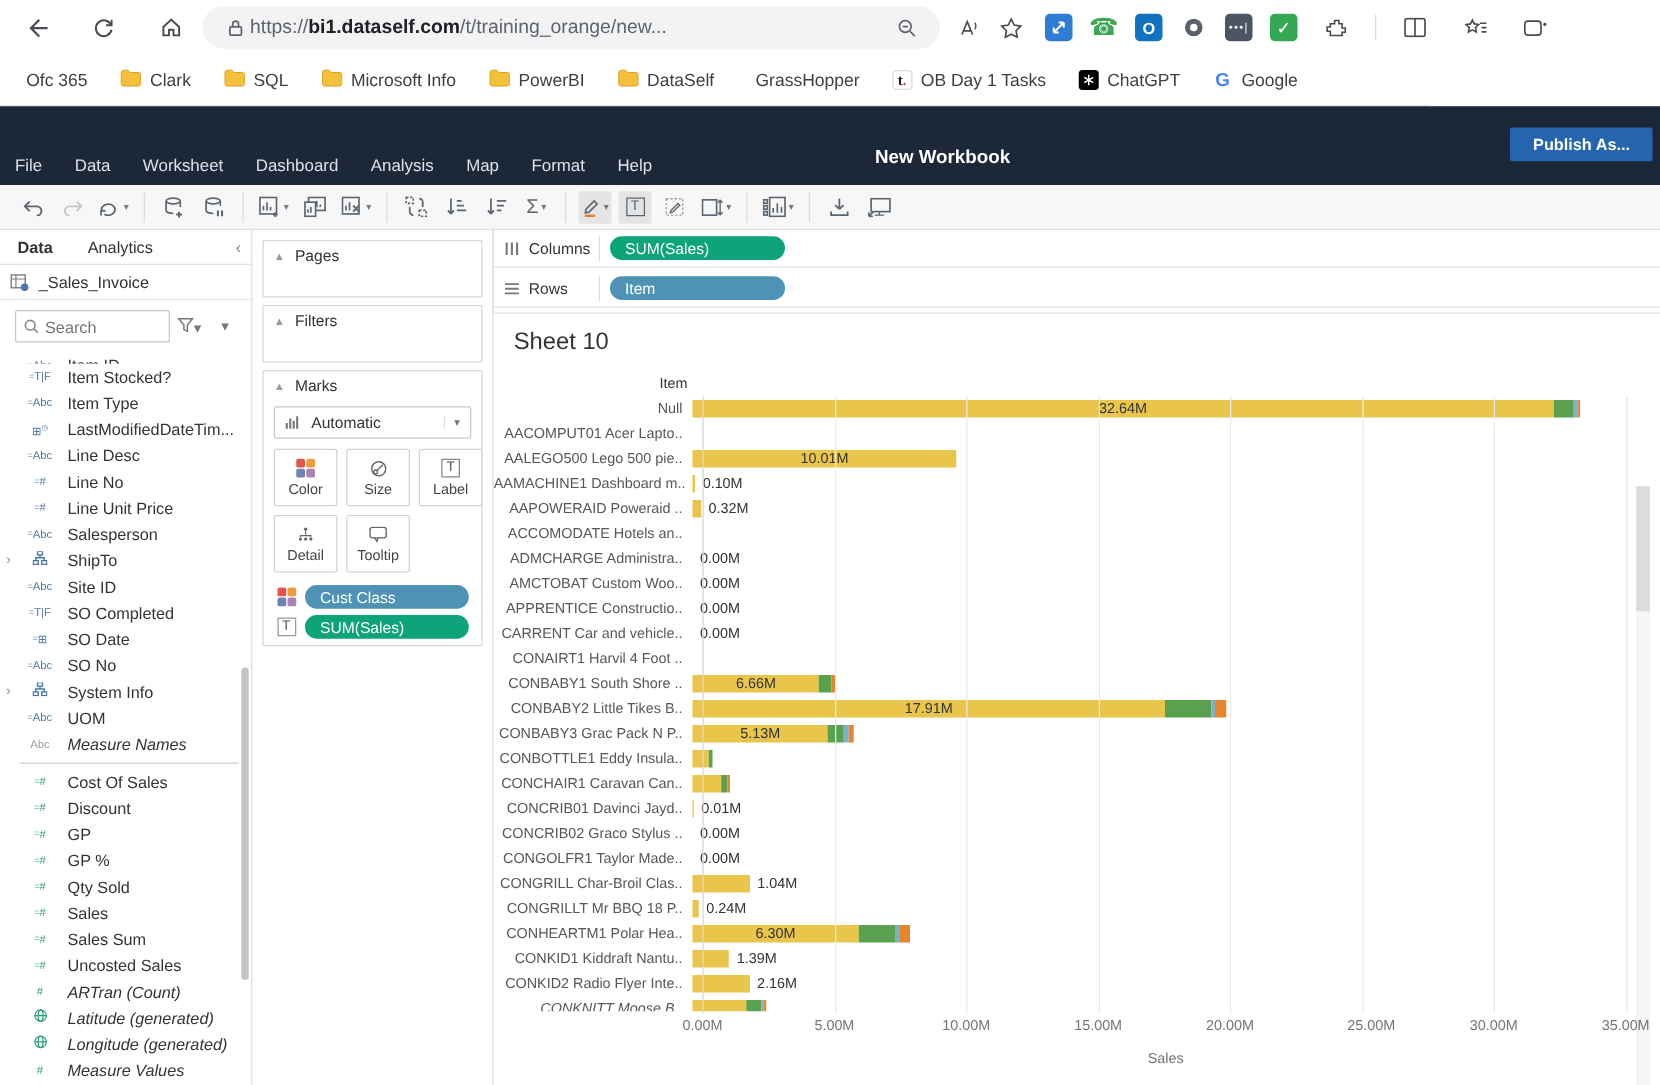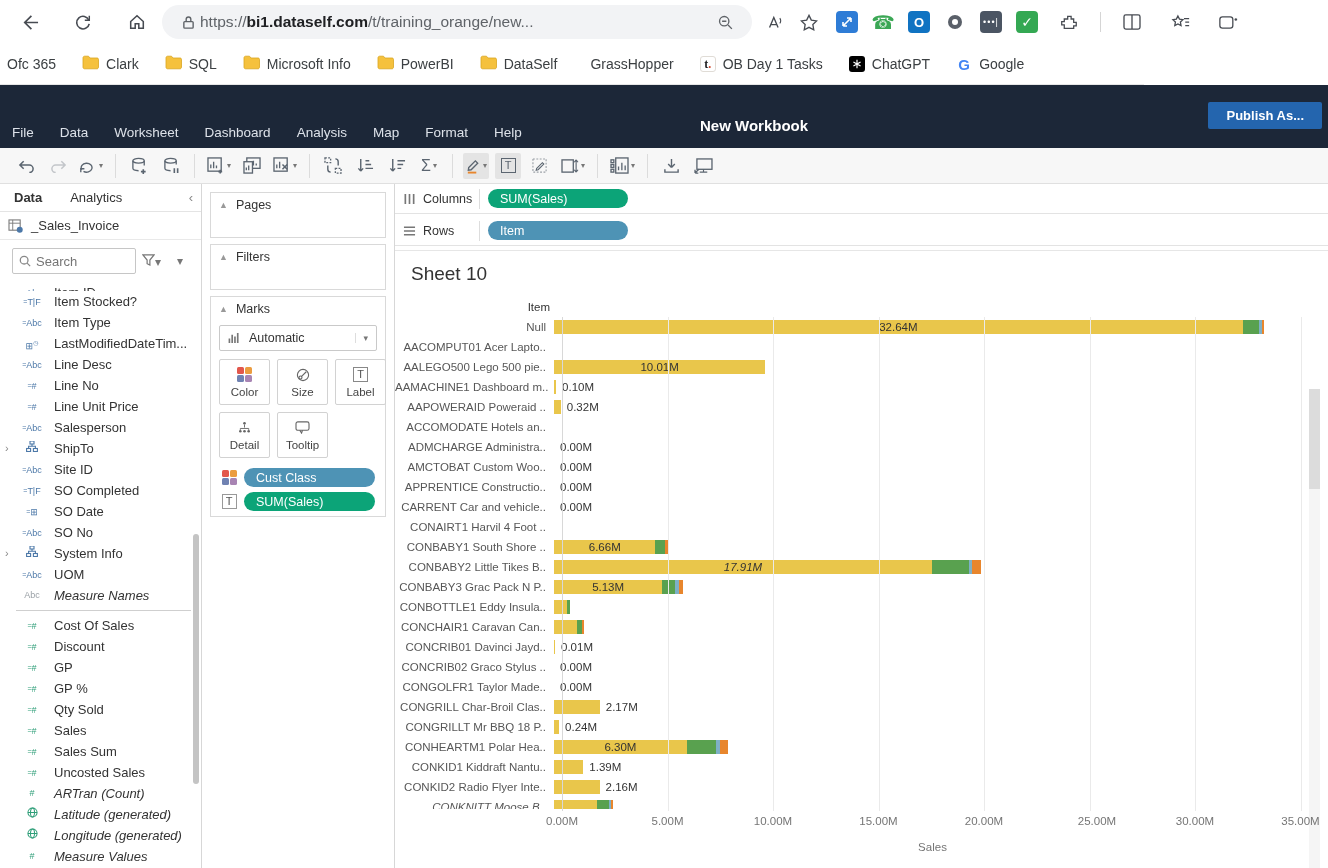--- a/index.html
+++ b/index.html
@@ -11,21 +11,21 @@
   .nav-ic{width:34px;height:34px;display:flex;align-items:center;justify-content:center;color:#474b52;flex:0 0 auto;cursor:pointer;}
   .nav-ic svg{display:block;}
   .addr{height:34px;flex:0 0 590px;background:#f2f3f5;border-radius:17px;display:flex;align-items:center;padding:0 10px 0 14px;margin-left:8px;}
   .addr-url{flex:1;font-size:15.5px;color:#5f6368;white-space:nowrap;overflow:hidden;}
   .addr-url b{color:#202124;font-weight:bold;}
   .ext-strip{display:flex;align-items:center;margin-left:10px;gap:14px;}
   .sq-ic{width:22px;height:22px;border-radius:4px;display:flex;align-items:center;justify-content:center;font-size:13px;color:#fff;flex:0 0 auto;cursor:pointer;}
   .vdiv{width:1px;height:20px;background:#d5d5d5;}
 
   
-  .bmbar{position:absolute;left:0;top:44px;width:1144px;height:41px;background:#fff;border-bottom:1px solid #e6e6e6;display:flex;align-items:center;gap:26px;}
+  .bmbar{position:absolute;left:0;top:44px;width:1144px;height:41px;background:#fff;border-bottom:1px solid #e6e6e6;display:flex;align-items:center;padding-left:14px;gap:26px;}
   .bm{display:flex;align-items:center;gap:7px;font-size:14px;color:#3c4043;cursor:pointer;white-space:nowrap;}
   .bm-ic{width:17px;height:15px;display:inline-block;flex:0 0 auto;}
   .bm-circle{width:15px;height:15px;border-radius:50%;}
   .bm-sq{width:16px;height:16px;border-radius:3px;display:flex;align-items:center;justify-content:center;}
 
   
   .thead{position:absolute;left:0;top:85px;width:1328px;height:63px;background:#1c2738;}
   .menus{position:absolute;left:12px;bottom:8px;display:flex;gap:26px;}
   .menu-item{color:#dde2e9;font-size:13.5px;cursor:pointer;}
   .wb-title{position:absolute;left:700px;top:32px;color:#fff;font-size:15px;font-weight:bold;}
@@ -694,21 +694,21 @@
                   <span class="c-val center" style="left: 52.7455px;">6.66M</span>
                 </div>
               </div>
               <div class="c-row">
                 <div class="c-label">CONBABY2  Little Tikes B..</div>
                 <div class="c-bars">
                   <div class="seg" style="left: 2px; width: 377.901px; background: rgb(233, 198, 75);"></div>
                   <div class="seg" style="left: 379.901px; width: 36.925px; background: rgb(89, 161, 79);"></div>
                   <div class="seg" style="left: 416.826px; width: 3.165px; background: rgb(126, 176, 198);"></div>
                   <div class="seg" style="left: 419.991px; width: 9.495px; background: rgb(232, 134, 45);"></div>
-                  <span class="c-val center" style="left: 190.951px; font-style: italic;">17.91M</span>
+                  <span class="c-val center" style="left: 190.951px;">17.91M</span>
                 </div>
               </div>
               <div class="c-row">
                 <div class="c-label">CONBABY3  Grac Pack N P..</div>
                 <div class="c-bars">
                   <div class="seg" style="left: 2px; width: 108.243px; background: rgb(233, 198, 75);"></div>
                   <div class="seg" style="left: 110.243px; width: 12.66px; background: rgb(89, 161, 79);"></div>
                   <div class="seg" style="left: 122.903px; width: 3.798px; background: rgb(126, 176, 198);"></div>
                   <div class="seg" style="left: 126.701px; width: 4.22px; background: rgb(232, 134, 45);"></div>
                   <span class="c-val center" style="left: 56.1215px;">5.13M</span>
@@ -745,21 +745,21 @@
               <div class="c-row">
                 <div class="c-label">CONGOLFR1  Taylor Made..</div>
                 <div class="c-bars">
                   <span class="c-val" style="left: 8px;">0.00M</span>
                 </div>
               </div>
               <div class="c-row">
                 <div class="c-label">CONGRILL  Char-Broil Clas..</div>
                 <div class="c-bars">
                   <div class="seg" style="left: 2px; width: 45.787px; background: rgb(233, 198, 75);"></div>
-                  <span class="c-val" style="left: 53.787px;">2.17M</span>
+                  <span class="c-val" style="left: 53.787px;">1.04M</span>
                 </div>
               </div>
               <div class="c-row">
                 <div class="c-label">CONGRILLT  Mr BBQ 18 P..</div>
                 <div class="c-bars">
                   <div class="seg" style="left: 2px; width: 5.064px; background: rgb(233, 198, 75);"></div>
                   <span class="c-val" style="left: 13.064px;">0.24M</span>
                 </div>
               </div>
               <div class="c-row">

